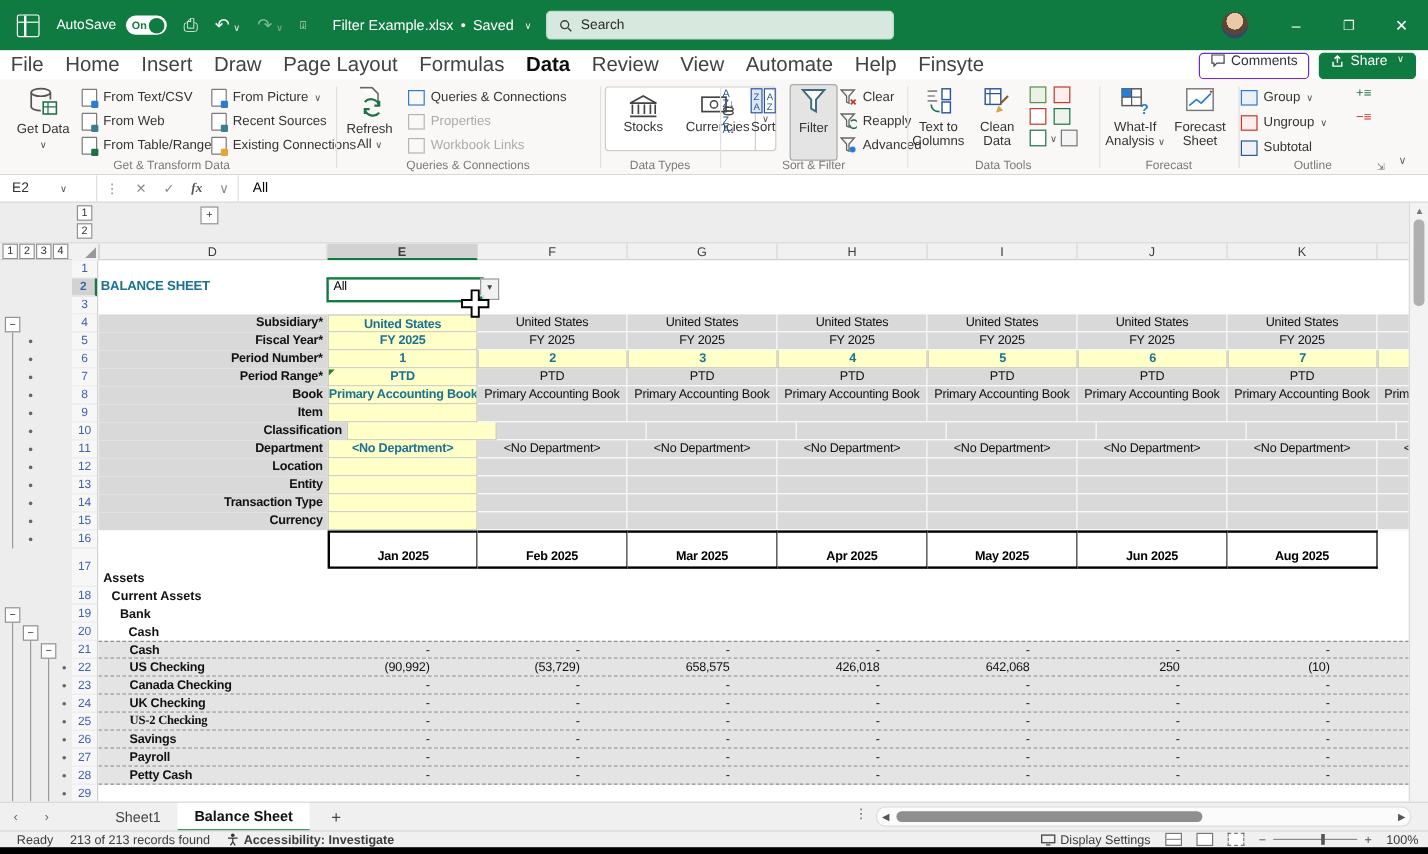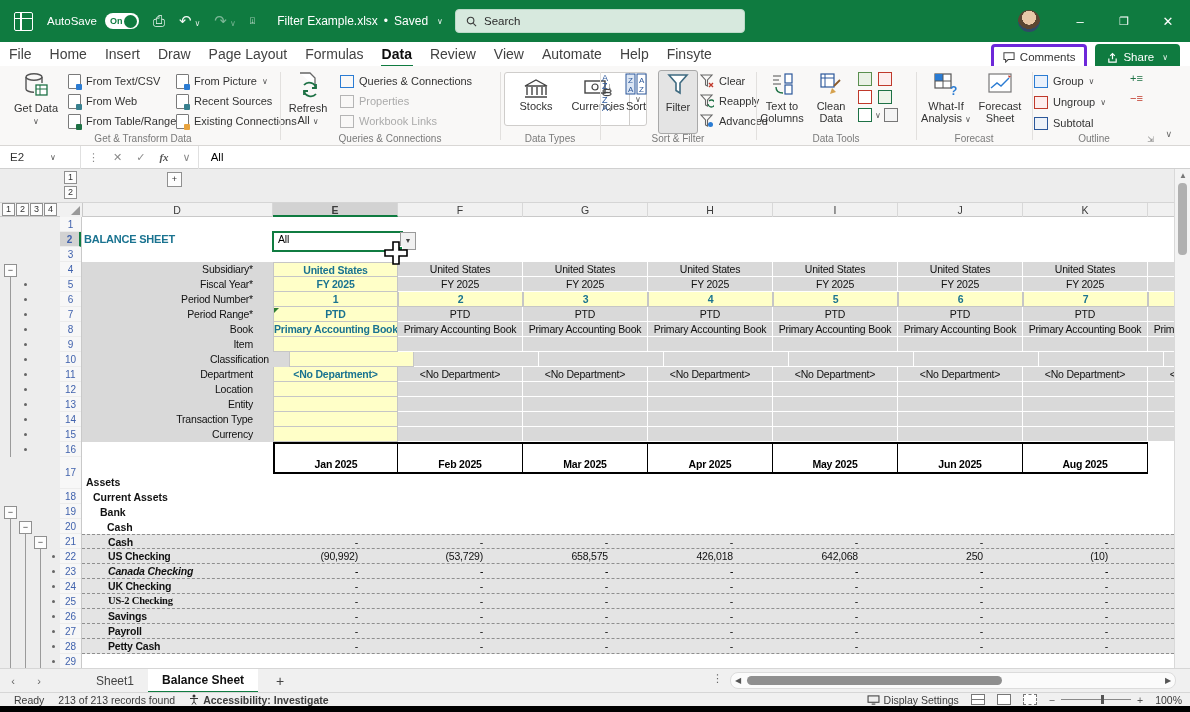--- a/index.html
+++ b/index.html
@@ -18,26 +18,26 @@
   .tb-btn{font-size:15px;color:#fff;margin-left:14px;opacity:.95}
   .tb-btn.dim{opacity:.45}
   .chev{font-size:8px;margin-left:3px;opacity:.9}
   #filename{font-size:12px;margin-left:22px;display:flex;align-items:center;gap:6px}
   #searchbox{left:455px;top:9px;width:290px;height:24px;background:#d7e9de;border:1px solid #bcd9c8;border-radius:4px;
              display:flex;align-items:center;color:#2b2b2b;font-size:11.5px;gap:7px;padding-left:10px}
   #win-controls{position:absolute;right:0;top:0;height:42px;display:flex;align-items:center}
   #win-controls .wc{width:44px;text-align:center;font-size:13px;color:#fff}
   #avatar{width:22px;height:22px;border-radius:50%;background:radial-gradient(circle at 50% 35%,#e8c9a8 0 38%,#5a4632 39% 62%,#2e4a66 63% 100%);margin-right:18px}
   
-  #menubar{left:0;top:42px;width:1190px;height:24px;background:#fff;display:flex;align-items:center;font-size:14px}
+  #menubar{left:0;top:42px;width:1190px;height:24px;background:#fff;display:flex;align-items:center;font-size:17px}
   .mtab{padding:3px 9px;color:#424242;position:relative;cursor:default}
   .mtab.active{font-weight:bold;color:#0e0e0e}
   .mtab.active:after{content:"";position:absolute;left:8px;right:8px;bottom:-2px;height:2.5px;background:#0f7b40}
   #menu-right{position:absolute;right:10px;top:44px;display:flex;gap:8px;align-items:center}
-  .pillbtn{height:20px;border:3px solid #6d28d9;border-radius:4px;background:#fff;display:flex;align-items:center;gap:5px;padding:0 9px;font-size:11.5px;color:#333}
+  .pillbtn{height:20px;border:1px solid #6d28d9;border-radius:4px;background:#fff;display:flex;gap:5px;padding:0 9px;font-size:11.5px;color:#333}
   .pillbtn.green{background:#0f7b40;border-color:#0f7b40;color:#fff}
   
   #ribbon{left:0;top:66px;width:1190px;height:80px;background:#f9f8f7;border-bottom:1px solid #d9d7d5;font-size:11px}
   .rgroup{position:absolute;top:0;height:80px}
   .glabel{position:absolute;bottom:2px;left:0;right:0;text-align:center;font-size:10px;color:#7a7a7a;white-space:nowrap}
   .gdiv{position:absolute;top:6px;width:1px;height:68px;background:#e2e0de}
   .bigbtn{position:absolute;top:4px;width:52px;text-align:center;color:#333;line-height:12px}
   .bigbtn .bico{display:block;margin:2px auto 4px}
   .bigbtn.sel{background:#e4e4e4;border:1px solid #a9a9a9;border-radius:3px}
   .ritem{display:flex;align-items:center;gap:5px;height:18px;white-space:nowrap;color:#333}
@@ -71,21 +71,21 @@
   .chd.sel{background:#d2d2d2;border-bottom:2px solid #0f7b40;font-weight:bold}
   
   #row-gutter{left:0;top:217px;width:60px;height:451px;background:#ededed;overflow:hidden}
   #row-heads{left:60px;top:217px;width:22px;height:451px;background:#f7f7f7;border-right:1px solid #c9c9c9;overflow:hidden}
   .rnum{width:100%;text-align:center;font-size:10px;color:#4062ad;border-bottom:1px solid #ececec;box-sizing:border-box;display:flex;align-items:center;justify-content:center}
   .rnum.sel{background:#d2d2d2;border-right:2px solid #0f7b40;font-weight:bold}
   #sheet{left:82px;top:217px;width:1092px;height:451px;background:#fff;overflow:hidden;font-size:11px}
   .rowline{display:flex;height:15px;box-sizing:border-box}
   .cell{flex:none;width:125px;box-sizing:border-box;overflow:hidden;white-space:nowrap;text-align:center;font-size:10.5px;line-height:14px;letter-spacing:-0.2px}
   .cD{width:191px}
-  .lblc{background:#d9d9d9;text-align:right;padding-right:20px;font-weight:normal;color:#111}
+  .lblc{background:#d9d9d9;text-align:right;padding-right:4px;font-weight:bold;color:#111}
   .gc{background:#d9d9d9;border-right:1px solid #fff;border-bottom:1px solid #fff;color:#111}
   .yc{background:#ffffc8;border:1px solid #c6c6c6;border-top:none;color:#1a7390;font-weight:bold}
   .yc.first-y{border-top:1px solid #c6c6c6}
   .teal{color:#1a7390!important;font-weight:bold!important}
   .mcell{border-top:2px solid #000;border-bottom:2px solid #000;border-right:1px solid #000;font-weight:bold;
          display:flex;align-items:flex-end;justify-content:center;padding-bottom:1px;background:#fff;color:#000}
   .sectionrow{font-weight:bold;color:#111;background:#fff;display:flex;align-items:center}
   .acct{background:#e4e4e4;border-bottom:1px dashed #8f8f8f}
   .acct .cD{text-align:left;font-weight:bold;padding-left:26px;color:#111;background:transparent}
   .acct .cell.val{text-align:right;padding-right:40px;background:transparent;color:#111}
@@ -698,21 +698,21 @@
         <div class="cell cD" style="width: 191px;">US Checking</div>
         <div class="cell val" style="width: 125px;">(90,992)</div>
         <div class="cell val" style="width: 125px;">(53,729)</div>
         <div class="cell val" style="width: 125px;">658,575</div>
         <div class="cell val" style="width: 125px;">426,018</div>
         <div class="cell val" style="width: 125px;">642,068</div>
         <div class="cell val" style="width: 125px;">250</div>
         <div class="cell val" style="width: 125px;">(10)</div>
         <div class="cell val" style="width: 125px;">-</div>
       </div>
-      <div class="rowline acct" style="height: 15px; font-style: italic;">
+      <div class="rowline acct" style="height: 15px;">
         <div class="cell cD" style="width: 191px;">Canada Checking</div>
         <div class="cell val" style="width: 125px;">-</div>
         <div class="cell val" style="width: 125px;">-</div>
         <div class="cell val" style="width: 125px;">-</div>
         <div class="cell val" style="width: 125px;">-</div>
         <div class="cell val" style="width: 125px;">-</div>
         <div class="cell val" style="width: 125px;">-</div>
         <div class="cell val" style="width: 125px;">-</div>
         <div class="cell val" style="width: 125px;">-</div>
       </div>

